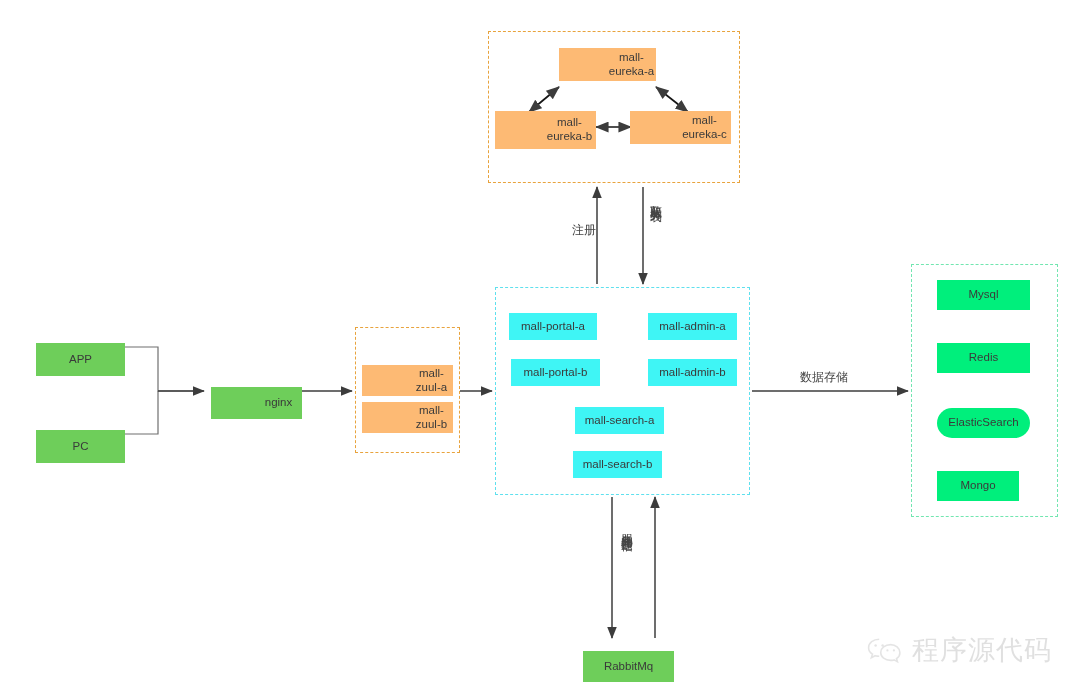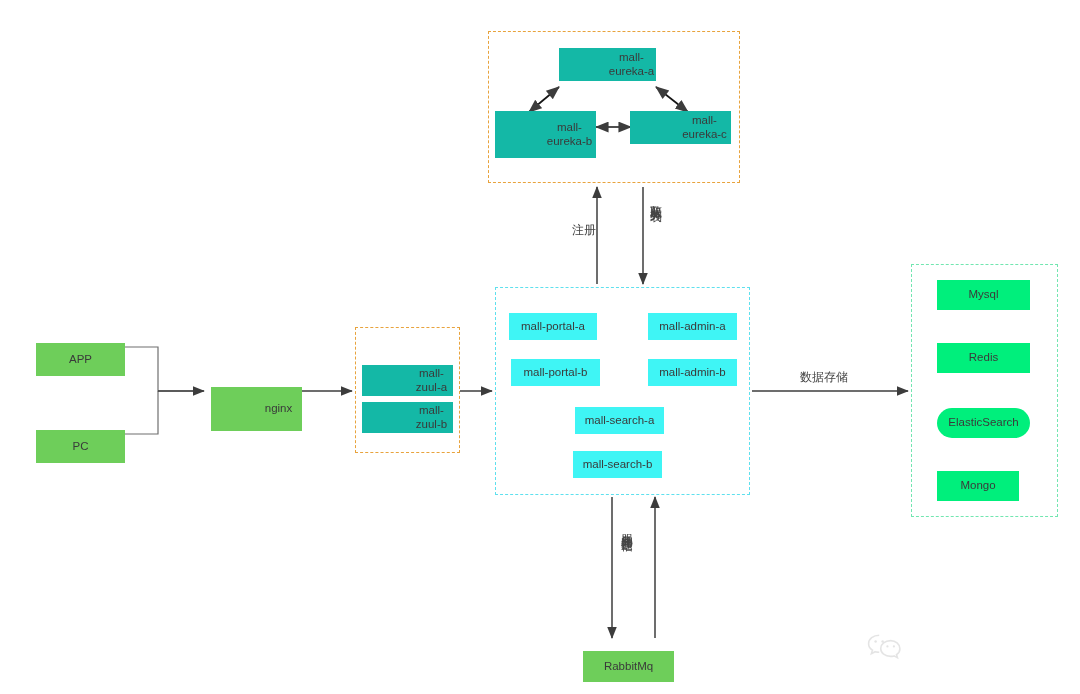--- a/index.html
+++ b/index.html
@@ -9,21 +9,21 @@
   svg#wires{position:absolute;left:0;top:0;width:1080px;height:694px;pointer-events:none;}
 
   .group{position:absolute;box-sizing:border-box;background:transparent;}
   .g-orange{border:1.3px dashed #e8a33d;}
   .g-cyan{border:1.3px dashed #5fe0ee;}
   .g-green{border:1.3px dashed #72e6b0;}
 
   .node{position:absolute;box-sizing:border-box;display:flex;
         align-items:center;justify-content:center;text-align:center;
         font-size:11.5px;line-height:1.2;color:#3a3a3a;}
-  .n-orange{background:#14b8a6;padding-left:48px;}
+  .n-orange{background:#fdba74;padding-left:48px;}
   .n-cyan{background:#3ff5f5;}
   .n-green{background:#00ef7c;}
   .n-softgreen{background:#6ece5a;margin-top:12px;}
 
   .edge-label{position:absolute;font-size:12px;color:#444;
               letter-spacing:0;white-space:nowrap;}
   .edge-label.vert{writing-mode:vertical-rl;text-orientation:upright;
                    white-space:nowrap;letter-spacing:1px;line-height:1;}
 
   #watermark{position:absolute;display:flex;align-items:center;gap:8px;
@@ -72,37 +72,37 @@
     <path d="M655,638 L655,497" stroke="#3c3c3c" stroke-width="1.5" fill="none" marker-end="url(#ah)"></path>
   </svg>
 
   <div class="node n-softgreen" style="left:36px;top:331px;width:89px;height:33px;">
     <span>APP</span>
   </div>
   <div class="node n-softgreen" style="left:36px;top:418px;width:89px;height:33px;">
     <span>PC</span>
   </div>
 
-  <div class="node n-softgreen" style="left:211px;top:375px;width:91px;height:44px;padding-left:44px;">
+  <div class="node n-softgreen" style="left:211px;top:375px;width:91px;height:32px;padding-left:44px;">
     <span>nginx</span>
   </div>
 
   <div class="group g-orange" style="left:355px;top:327px;width:105px;height:126px;"></div>
   <div class="node n-orange" style="left:362px;top:350px;width:91px;height:31px;margin-top:15px;">
     <span>mall-zuul-a</span>
   </div>
   <div class="node n-orange" style="left:362px;top:402px;width:91px;height:31px;">
     <span>mall-zuul-b</span>
   </div>
 
   <div class="group g-orange" style="left:488px;top:31px;width:252px;height:152px;"></div>
   <div class="node n-orange" style="left:559px;top:48px;width:97px;height:33px;">
     <span>mall-eureka-a</span>
   </div>
-  <div class="node n-orange" style="left:495px;top:111px;width:101px;height:47px;">
+  <div class="node n-orange" style="left:495px;top:111px;width:101px;height:38px;">
     <span>mall-eureka-b</span>
   </div>
   <div class="node n-orange" style="left:630px;top:111px;width:101px;height:33px;">
     <span>mall-eureka-c</span>
   </div>
 
   <div class="group g-cyan" style="left:495px;top:287px;width:255px;height:208px;"></div>
   <div class="node n-cyan" style="left:509px;top:313px;width:88px;height:27px;">
     <span>mall-portal-a</span>
   </div>
@@ -164,15 +164,16 @@
                    c2.1,-1.4 3.4,-3.5 3.4,-5.9 C33.9,12.2 29.5,8.6 24.6,8.6 z"></path>
         </g>
         <g fill="#a8a8a8">
           <circle cx="9.6" cy="9.6" r="1.25"></circle>
           <circle cx="16.6" cy="9.6" r="1.25"></circle>
           <circle cx="21.4" cy="14.4" r="1.1"></circle>
           <circle cx="27.9" cy="14.4" r="1.1"></circle>
         </g>
       </svg>
     </span>
+    <span class="wm-text">程序源代码</span>
   </div>
 
 </div>
 
 </body></html>

